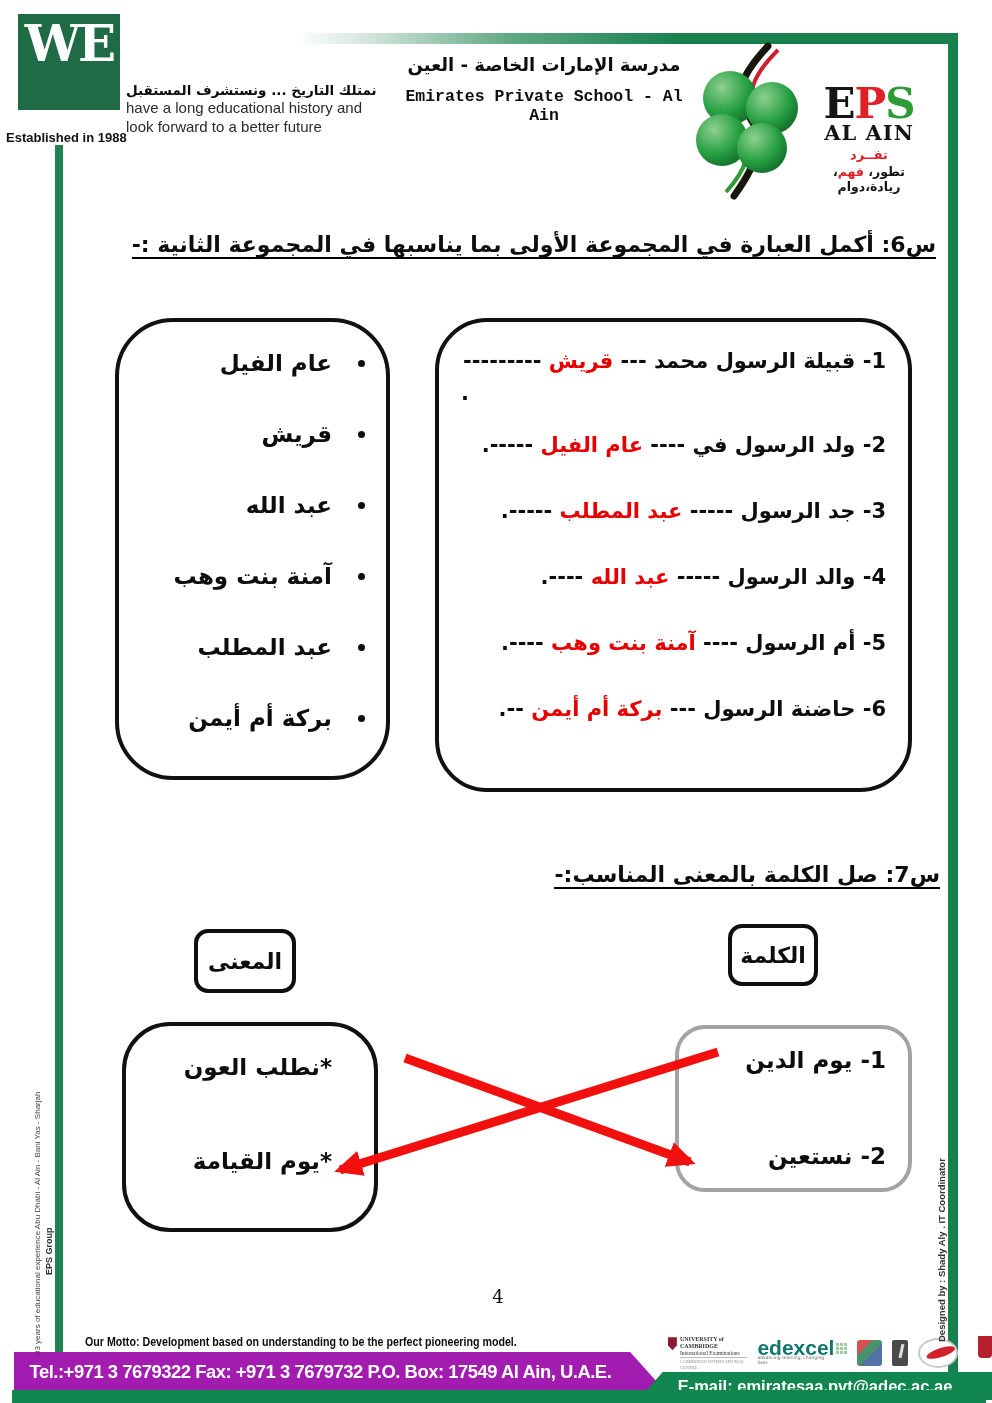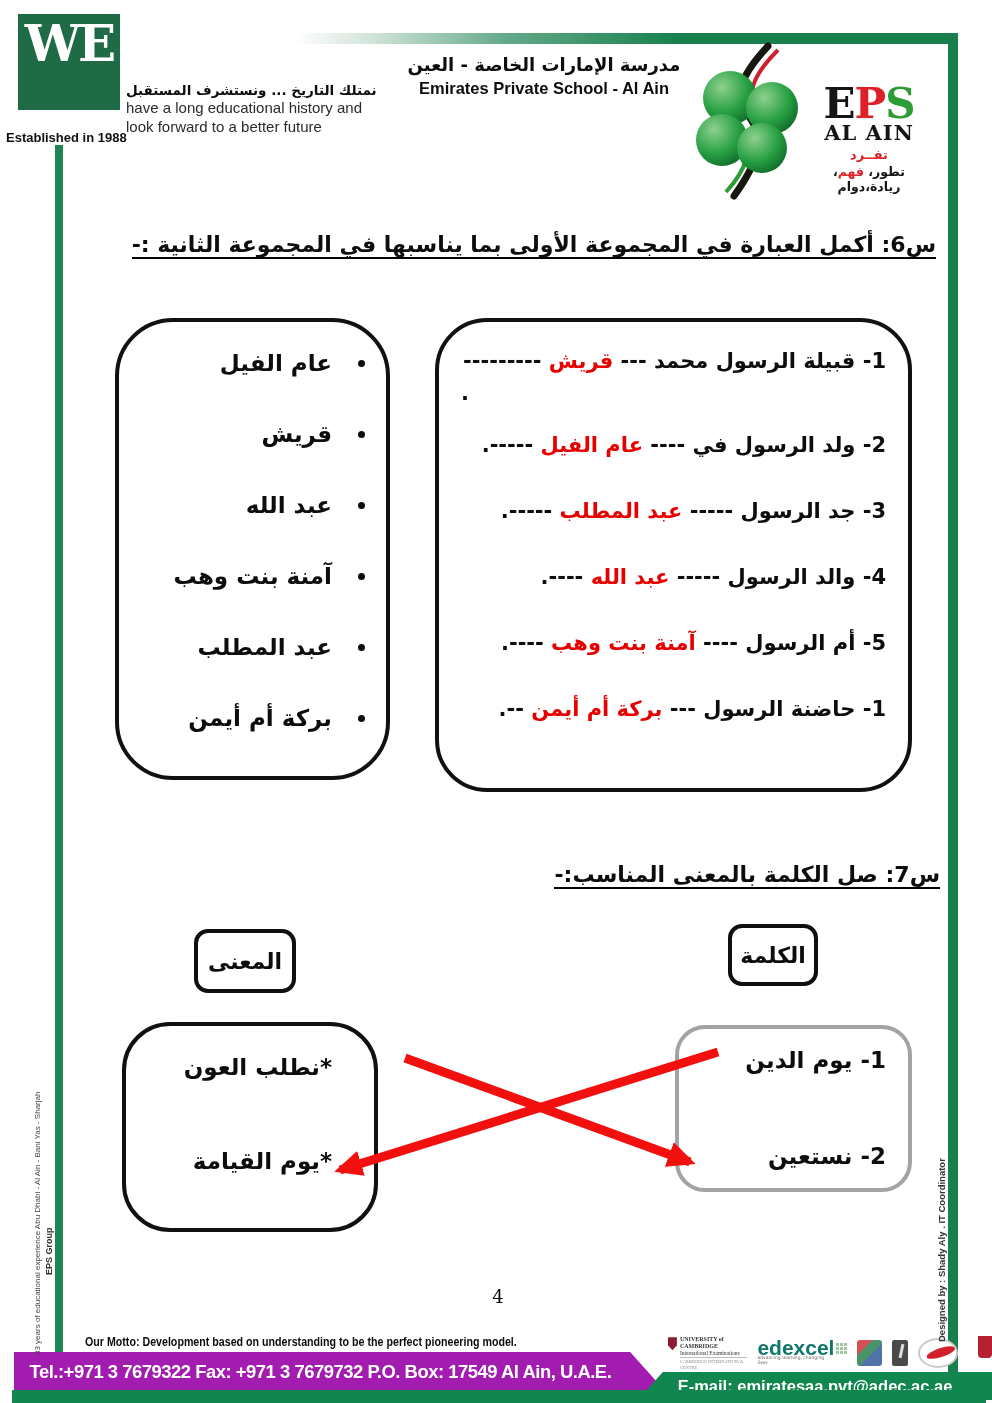--- a/index.html
+++ b/index.html
@@ -16,21 +16,21 @@
   .we-box{position:absolute;left:18px;top:14px;width:102px;height:96px;background:#1f6b45;
     display:flex;align-items:flex-start;justify-content:center;}
   .we-box span{font-family:"DejaVu Serif",serif;font-weight:bold;font-size:50px;color:#fff;letter-spacing:-3px;}
   .established{position:absolute;left:6px;top:130px;width:140px;text-align:left;
     font-size:13px;font-weight:bold;color:#111;font-family:"Liberation Sans",sans-serif;}
   .left-motto{position:absolute;left:126px;top:82px;width:270px;line-height:1.25;}
   .left-motto .ar{direction:rtl;text-align:left;font-size:13.5px;font-weight:bold;}
   .left-motto .en{font-family:"Liberation Sans",sans-serif;font-size:15px;color:#2b2b2b;}
   .school{position:absolute;left:398px;top:54px;width:292px;text-align:center;}
   .school .ar{direction:rtl;font-size:18px;font-weight:bold;}
-  .school .en{font-family:Liberation Sans, sans-serif;font-size:16.5px;font-weight:bold;margin-top:4px;}
+  .school .en{font-family:Liberation Mono, monospace;font-size:16.5px;font-weight:bold;margin-top:12px;}
   .eps-logo{position:absolute;left:692px;top:42px;width:250px;height:170px;}
   .clover{position:absolute;left:0;top:0;}
   .eps-text{position:absolute;left:112px;top:42px;width:130px;text-align:center;}
   .eps-text .eps{font-family:"DejaVu Serif",serif;font-weight:bold;font-size:42px;line-height:40px;letter-spacing:-1px;}
   .eps-text .eps .e{color:#151515;} .eps-text .eps .p{color:#e02027;} .eps-text .eps .s{color:#2e9c35;}
   .eps-text .alain{font-family:"DejaVu Serif",serif;font-weight:bold;font-size:21px;letter-spacing:1px;margin-top:-4px;color:#151515;}
   .eps-text .tag1{direction:rtl;color:#e02027;font-weight:bold;font-size:13px;margin-top:2px;}
   .eps-text .tag2{direction:rtl;font-weight:bold;font-size:12.5px;margin-top:2px;color:#151515;}
   .eps-text .tag2 .b{color:#e02027;}
 
@@ -178,21 +178,21 @@
     </ul>
   </div>
 
   <div class="sent-box">
     <p class="q6-line first"><span>1- قبيلة الرسول محمد --- </span><span class="red">قريش</span><span> ---------</span></p>
     <div class="q6-dot">.</div>
     <p class="q6-line"><span>2- ولد الرسول في ---- </span><span class="red">عام الفيل</span><span> -----.</span></p>
     <p class="q6-line"><span>3- جد الرسول ----- </span><span class="red">عبد المطلب</span><span> -----.</span></p>
     <p class="q6-line"><span>4- والد الرسول ----- </span><span class="red">عبد الله</span><span> ----.</span></p>
     <p class="q6-line"><span>5- أم الرسول ---- </span><span class="red">آمنة بنت وهب</span><span> ----.</span></p>
-    <p class="q6-line"><span>1-  حاضنة الرسول --- </span><span class="red">بركة أم أيمن</span><span> --.</span></p>
+    <p class="q6-line"><span>6-  حاضنة الرسول --- </span><span class="red">بركة أم أيمن</span><span> --.</span></p>
   </div>
 
   <div class="q-title q7-title">
     <span>س7: صل الكلمة بالمعنى المناسب:-</span>
   </div>
 
   <div class="hdr-box meaning-hdr">المعنى</div>
   <div class="hdr-box word-hdr">الكلمة</div>
 
   <div class="meanings-box">

